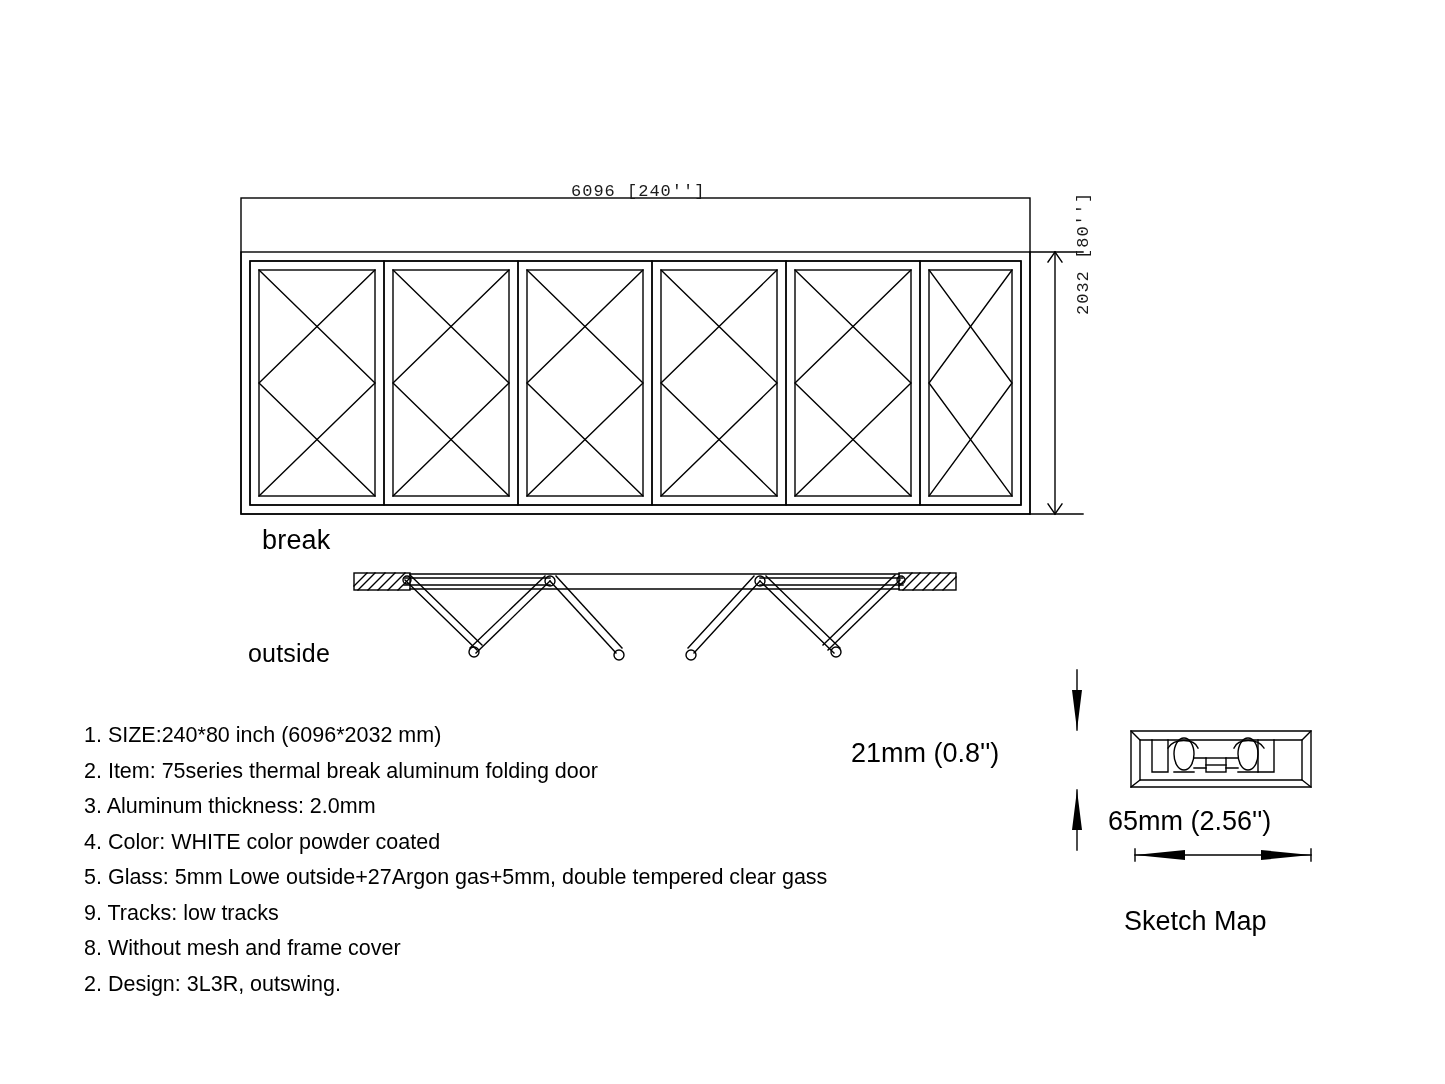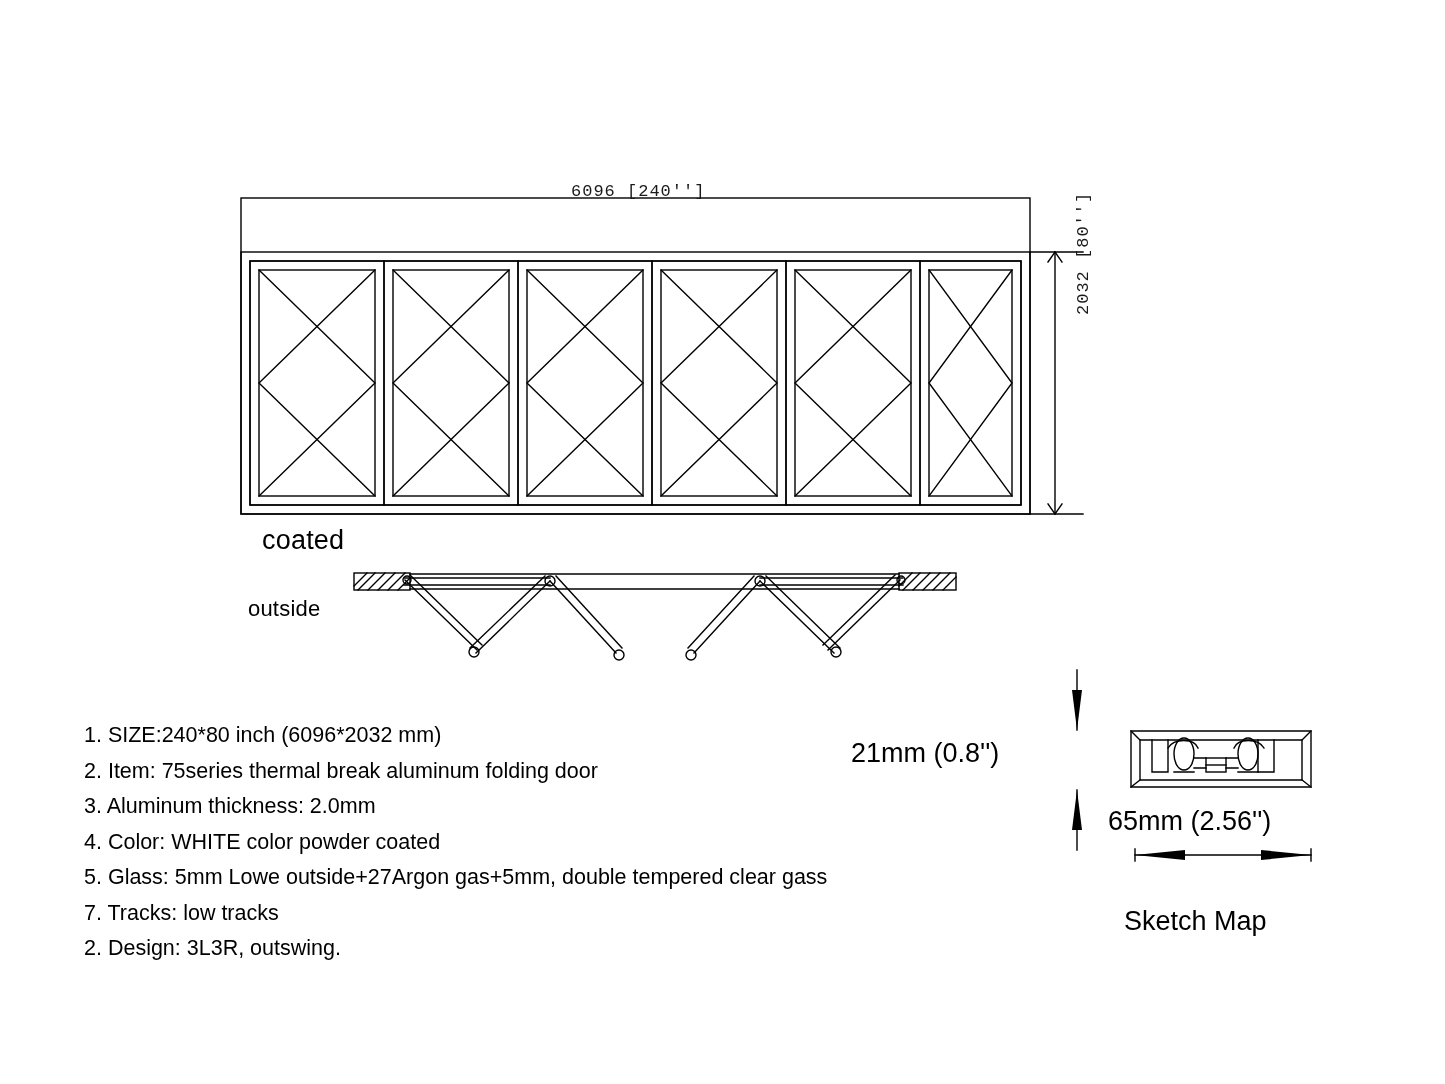--- a/index.html
+++ b/index.html
@@ -24,22 +24,22 @@
   }
   .abs { position: absolute; }
 
   
   .label-inside {
     left: 262px; top: 525px;
     font-size: 27px;
     letter-spacing: 0.2px;
   }
   .label-outside {
-    left: 248px; top: 596px;
-    font-size: 22px;
+    left: 248px; top: 639px;
+    font-size: 25px;
     letter-spacing: 0.2px;
   }
   .dim-width {
     left: 571px; top: 182px;
     font-size: 17px;
     font-family: "Liberation Mono", monospace;
     letter-spacing: 1px;
     color: #1a1a1a;
   }
   .dim-height {
@@ -214,31 +214,32 @@
         <path d="M1311 855 L1261 850 L1261 860 Z" fill="#000000" stroke="none"></path>
         <path d="M1135 849 L1135 861 M1311 849 L1311 861"></path>
       </g>
     </g>
   </svg>
 
   <div class="abs dim-width">6096 [240'']</div>
 
   <div class="abs dim-height">2032 [80'']</div>
 
-  <div class="abs label-inside">coated</div>
+  <div class="abs label-inside">break</div>
 
   <div class="abs label-outside">outside</div>
 
   <div class="abs spec-list">
     <div>1. SIZE:240*80 inch (6096*2032 mm)</div>
     <div>2. Item: 75series thermal break aluminum folding door</div>
     <div>3. Aluminum thickness: 2.0mm</div>
     <div>4. Color: WHITE color powder coated</div>
     <div>5. Glass: 5mm Lowe outside+27Argon gas+5mm, double tempered clear gass</div>
-    <div>7. Tracks: low tracks</div>
+    <div>9. Tracks: low tracks</div>
+    <div>8. Without mesh and frame cover</div>
     <div>2. Design: 3L3R, outswing.</div>
   </div>
 
   <div class="abs dim-21mm">21mm (0.8'')</div>
 
   <div class="abs dim-65mm">65mm (2.56'')</div>
 
   <div class="abs sketch-title">Sketch Map</div>
 
 </div>

